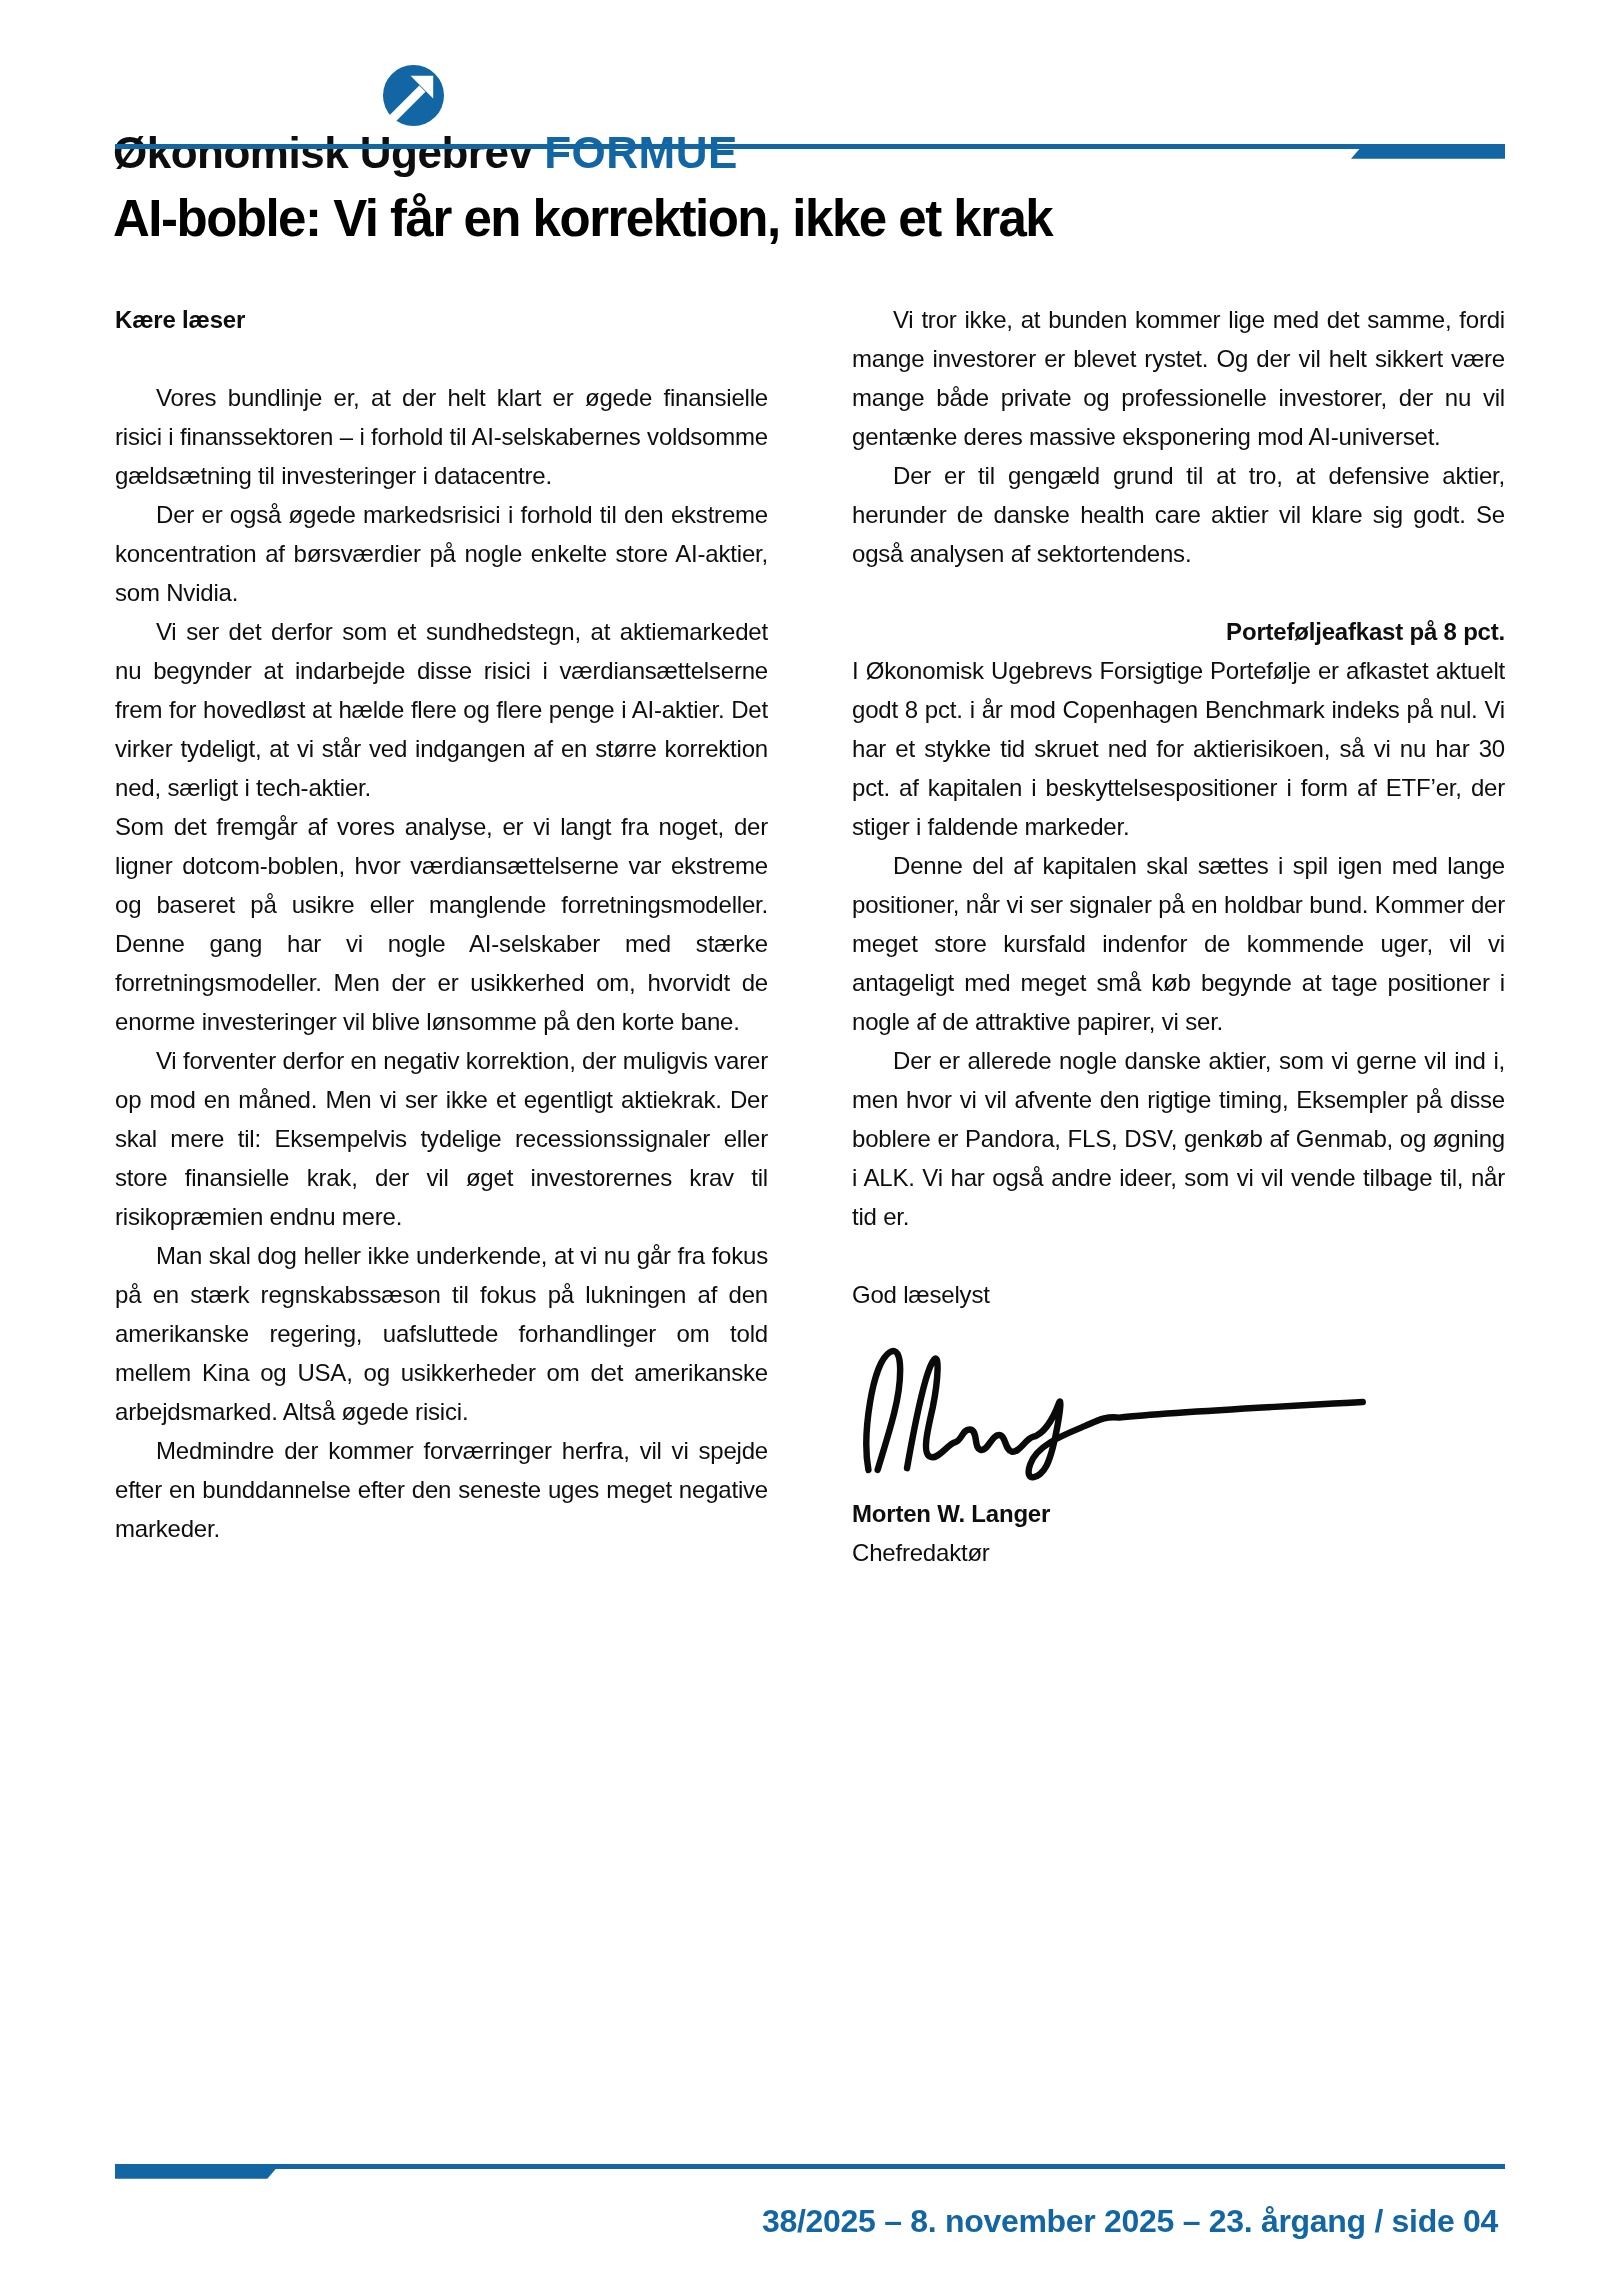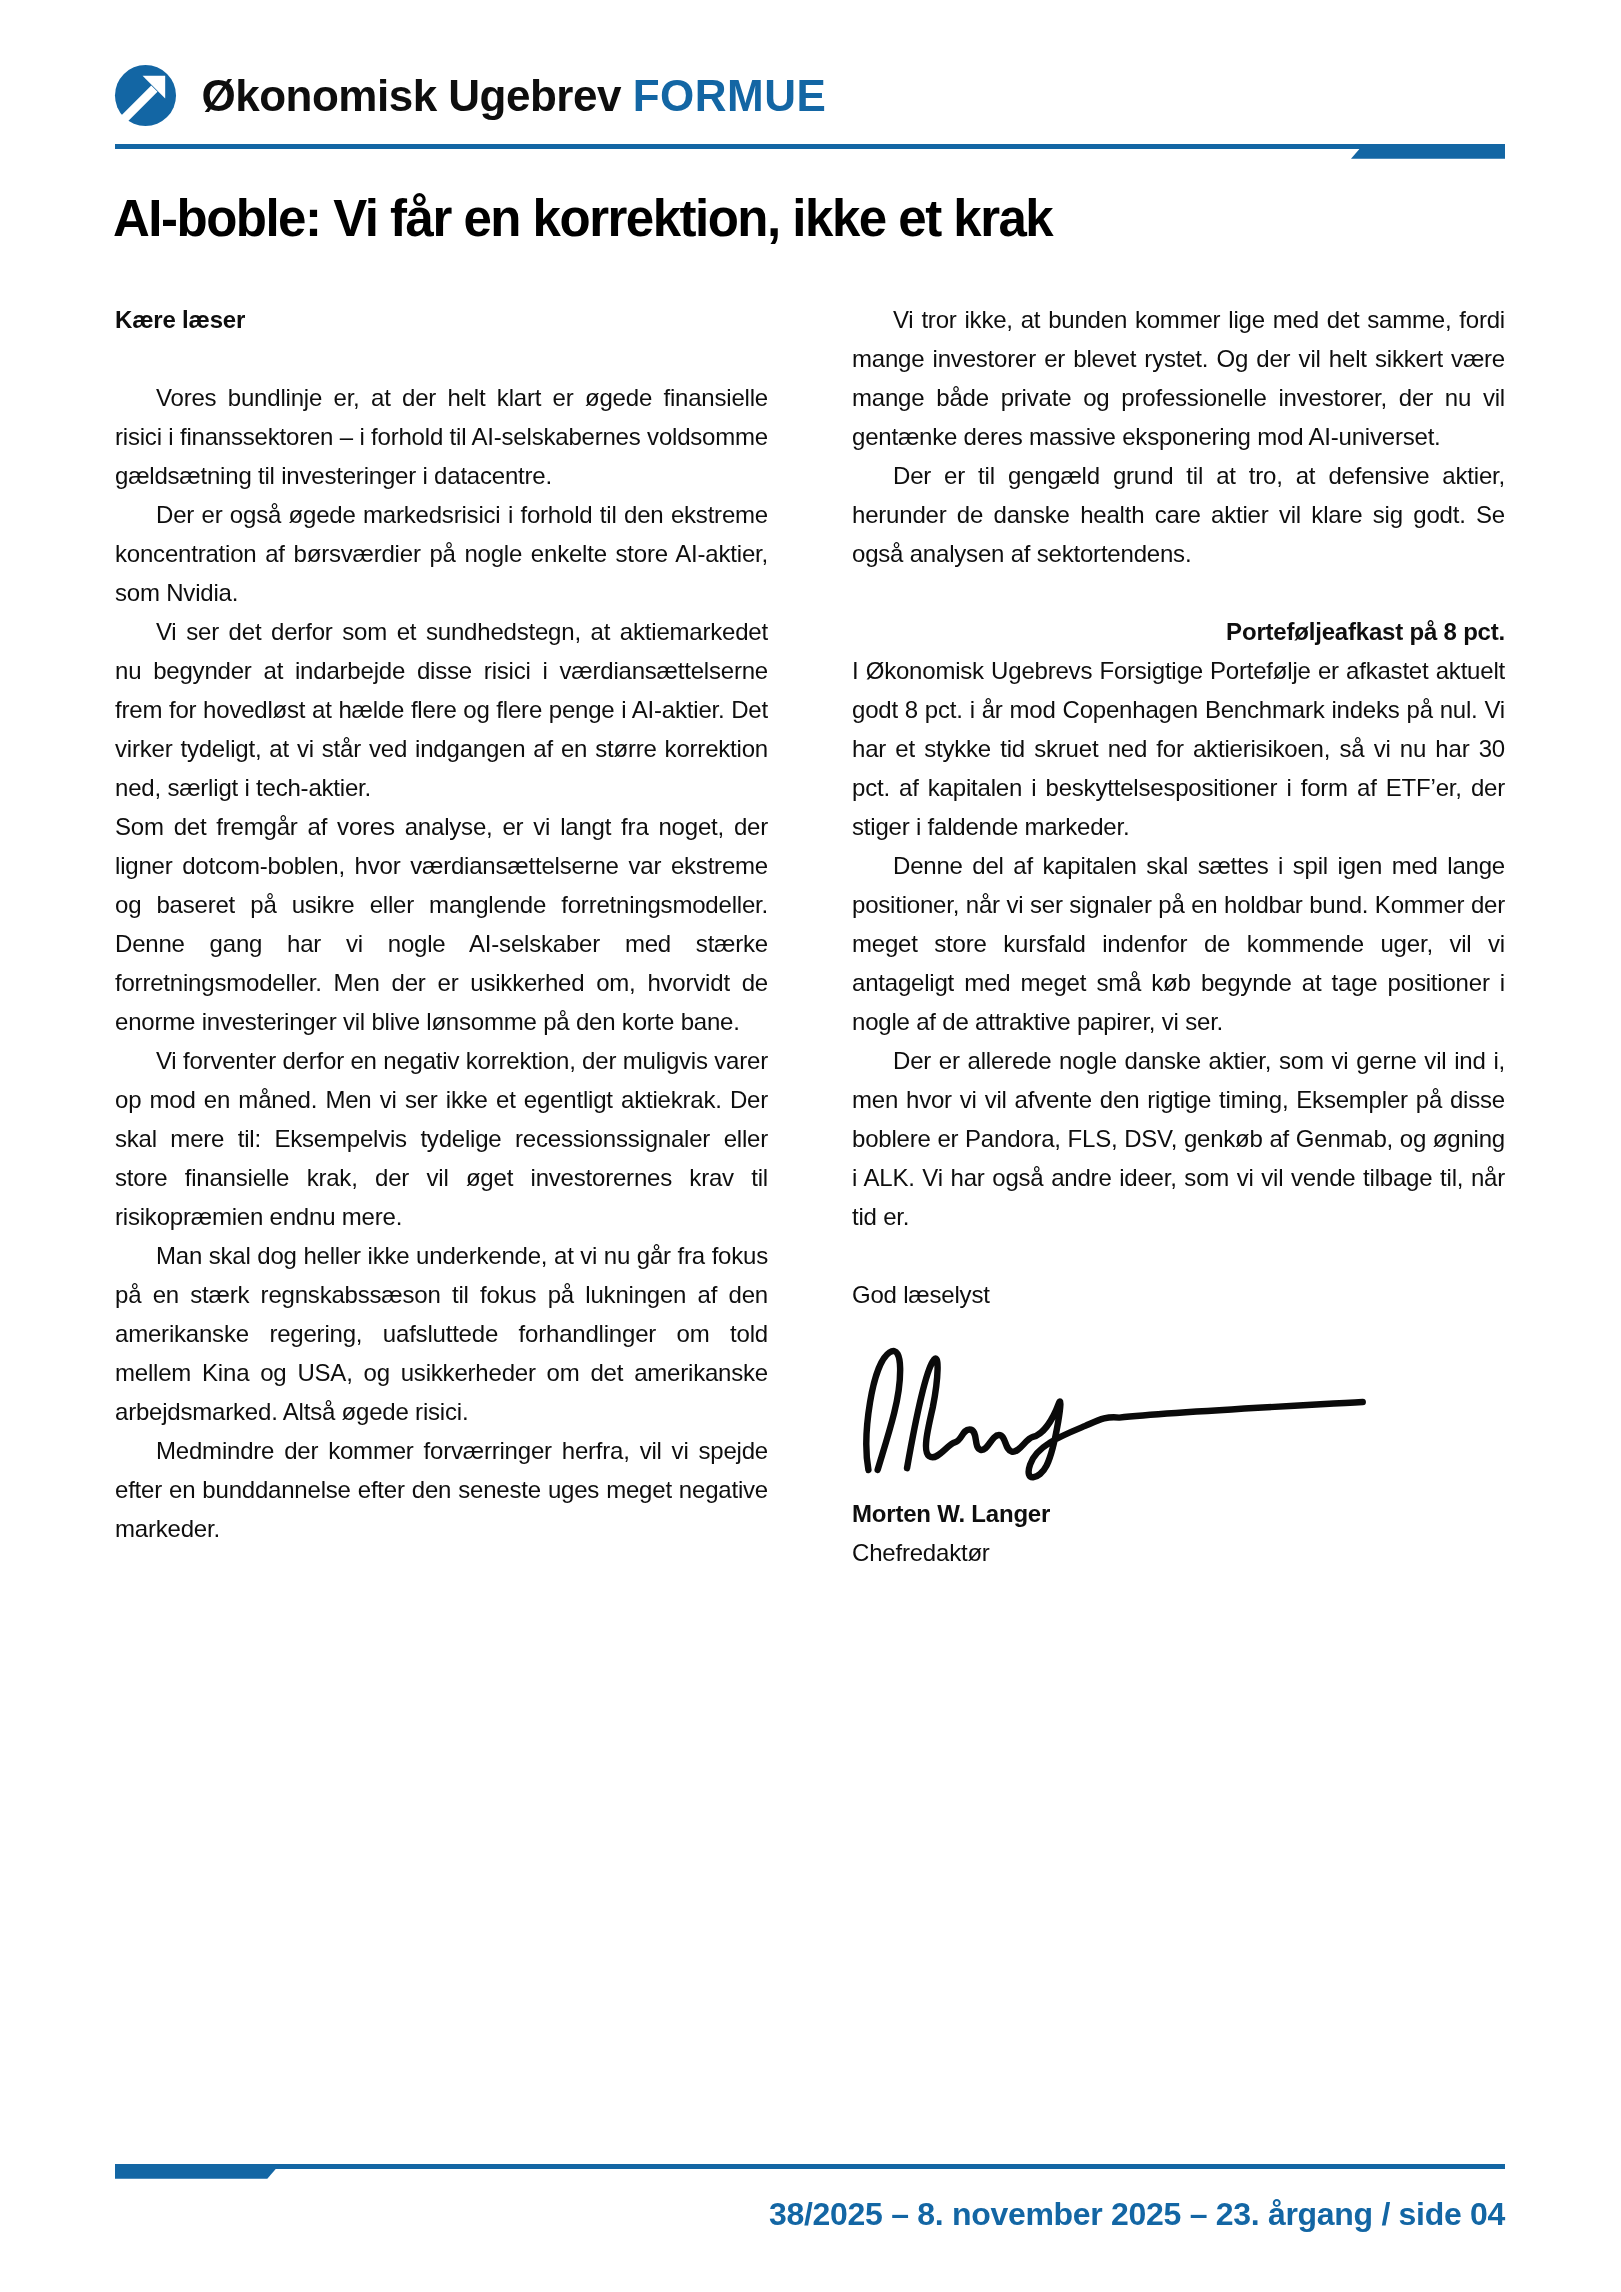--- a/index.html
+++ b/index.html
@@ -4,21 +4,21 @@
 <style>
   :root { --accent:#1366a4; --ink:#0e0e0e; }
   html,body { margin:0; padding:0; background:#e8e8e8; }
   .page {
     position:relative; width:1621px; height:2293px; background:#ffffff;
     margin:0 auto; overflow:hidden;
     font-family:"Liberation Sans", sans-serif; color:var(--ink);
   }
 
   
-  .masthead { position:absolute; left:113px; top:63px; display:flex; align-items:center; }
+  .masthead { position:absolute; left:113px; top:63px; display:flex; align-items:center;flex-direction:column; }
   .logo-wrap { width:65px; height:65px; margin-right:23.5px; }
   .logo-wrap svg { display:block; width:65px; height:65px; }
   .brand { font-size:44px; font-weight:bold; letter-spacing:-0.5px; white-space:nowrap; }
   .brand .suffix { color:var(--accent); margin-left:11.8px; letter-spacing:0.5px; }
 
   
   .rule { position:absolute; left:115px; right:116px; height:14.7px; }
   .rule .thin { position:absolute; top:0; left:0; right:0; height:4.9px; background:var(--accent); }
   .rule-top { top:144px; }
   .rule-top .thick {
@@ -48,21 +48,21 @@
   p.para.subhead { font-weight:bold; margin-top:39px !important; text-align:right; }
   .closing { margin-top:39px !important; }
 
   
   .signature-svg { display:block; width:529px; height:147px; margin:19.6px 0 0 0; }
   .sig-name { font-weight:bold; margin-top:13.7px !important; }
   .sig-role { margin:0; }
 
   
   .footer-text {
-    position:absolute; right:116px; top:2196px; margin:0;
+    position:absolute; right:116px; top:2196px; margin:7px;
     font-size:32px; font-weight:bold; color:var(--accent); letter-spacing:-0.3px;
     white-space:nowrap;
   }
 </style>
 </head>
 <body>
 
 <div class="page">
 
   <header class="masthead">

